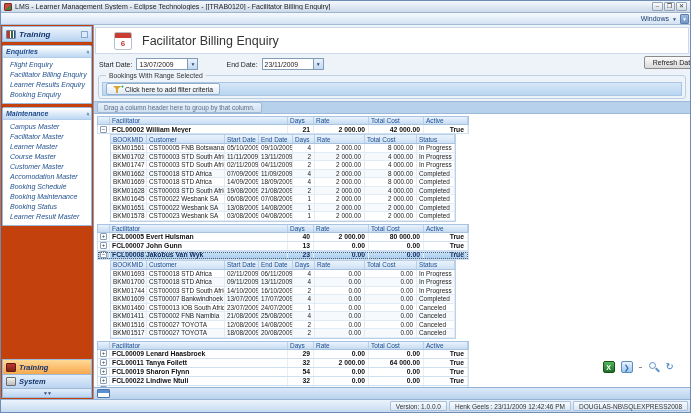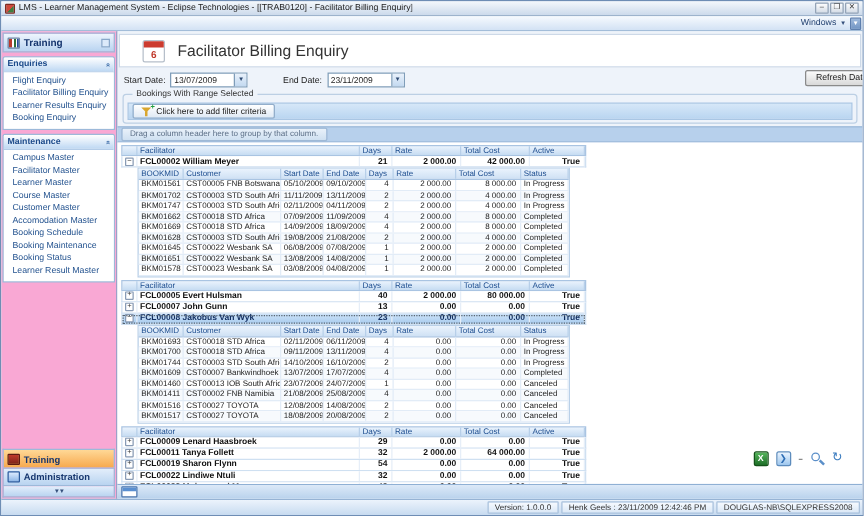--- a/index.html
+++ b/index.html
@@ -18,21 +18,21 @@
 
   
   .menubar { height:12px; flex:0 0 12px; display:flex; justify-content:flex-end; align-items:center; gap:3px;
     background:linear-gradient(#f6fafe,#d3e2f4); border-bottom:1px solid #a3bdd9; font-size:7px; color:#1f3e6e; padding-right:1px;}
   .menu-caret { font-size:5px; color:#35507c; }
   .menu-overflow { width:9px; height:10px; background:linear-gradient(#9db9dd,#7396c4); border:1px solid #5d7fae; color:#fff; font-size:5px; text-align:center; line-height:9px; border-radius:1px;}
 
   .main { flex:1; display:flex; min-height:0; }
 
   
-  .sidebar { width:93px; flex:0 0 93px; background:#f9a8d4; border-right:1px solid #7d9ec4; display:flex; flex-direction:column; padding:1px; }
+  .sidebar { width:93px; flex:0 0 93px; background:#c2410c; border-right:1px solid #7d9ec4; display:flex; flex-direction:column; padding:1px;font-style:italic; }
   .sb-title { height:16px; flex:0 0 16px; display:flex; align-items:center; gap:3px; padding:0 3px;
     background:linear-gradient(#eef5fd,#b9d4f1); border:1px solid #9db9d9; font-weight:bold; font-size:8px; color:#15356e;}
   .books-icon { width:10px; height:9px; border-radius:1px; flex:0 0 10px;
     background:linear-gradient(90deg,#b93a2c 0 3px,#fff 3px 4px,#2c6e38 4px 6px,#fff 6px 7px,#274f9e 7px 10px); border:1px solid #6e86a5;}
   .sb-menu-icon { margin-left:auto; width:7px; height:7px; background:#dceafa; border:1px solid #89a7c9; }
   .sb-group { margin-top:3px; border:1px solid #9db9d9; border-radius:2px 2px 0 0; background:#fff; overflow:hidden;}
   .sb-group-header { height:12px; display:flex; align-items:center; padding:0 3px;
     background:linear-gradient(#ffffff,#bed8f3); border-bottom:1px solid #b3cce8; font-size:7px; font-weight:bold; color:#1c4a8a;}
   .chevron-up { margin-left:auto; font-size:6px; color:#3c6ca8; transform:rotate(-90deg); }
   .sb-items { padding:2px 0 3px 0; background:#fff; }
@@ -205,22 +205,22 @@
               <div class="sb-item">Learner Result Master</div>
             </div>
           </div>
         </div>
       <div class="sb-bottom" id="sidebar-nav-buttons">
           <div class="sb-btn sel">
             <span class="nav-ico training-ico"></span>
             <span>Training</span>
           </div>
           <div class="sb-btn">
-            <span class="nav-ico admin-ico"></span>
-            <span>Administration</span>
+            <span class="nav-ico system-ico"></span>
+            <span>System</span>
           </div>
         </div>
       <div class="sb-overflow">▼▼</div>
     </div>
 
     <div class="content">
 
       <div class="page-header">
         <span class="cal-icon">
           <i class="cal-band"></i>

